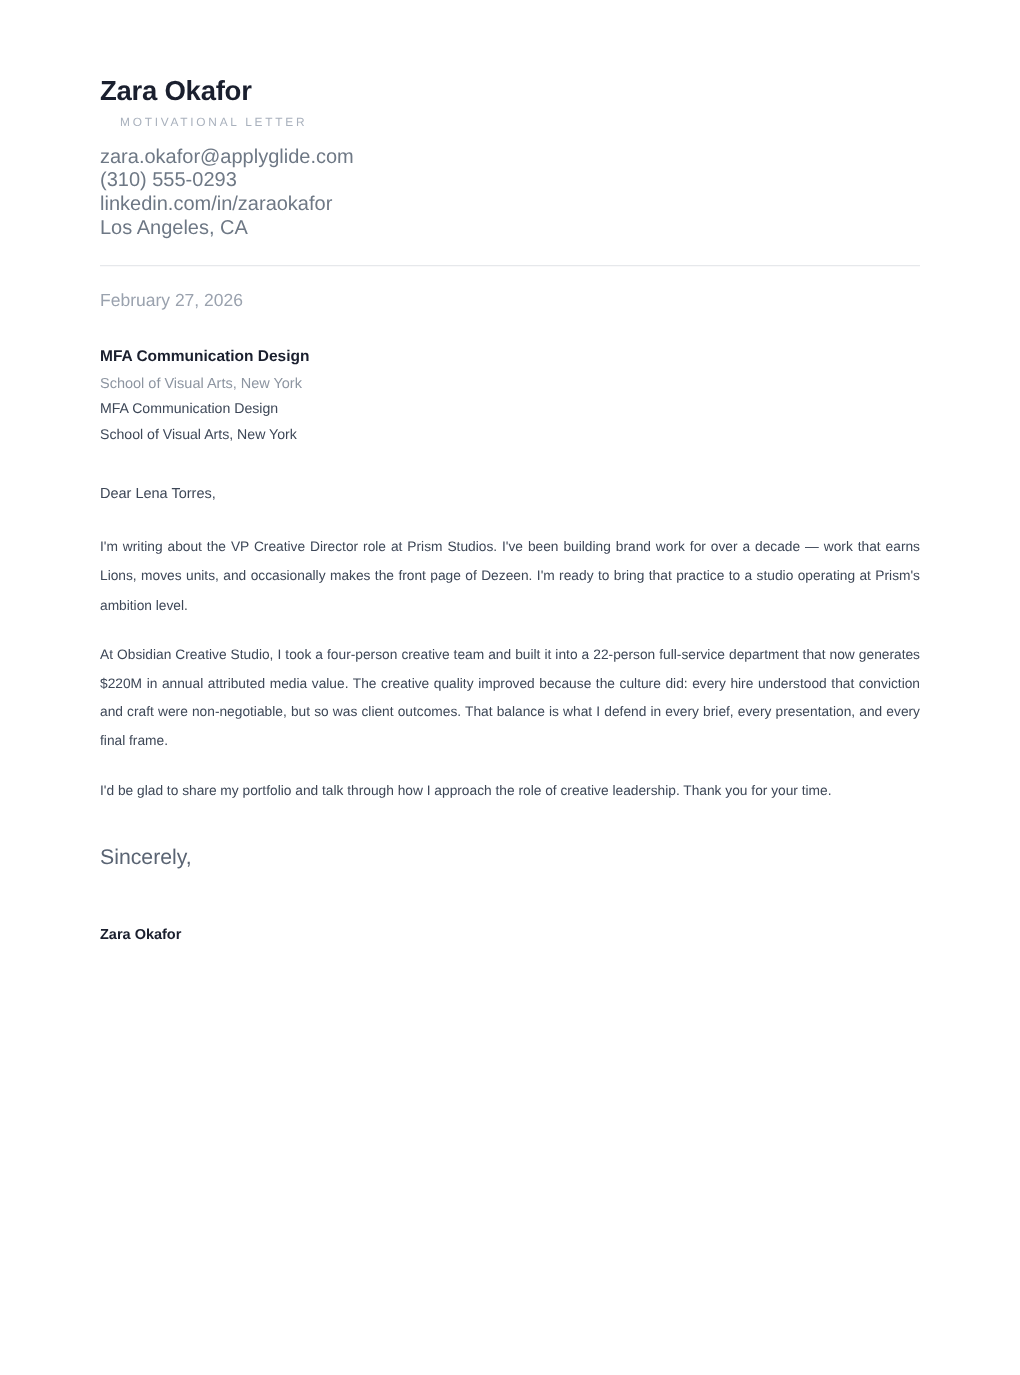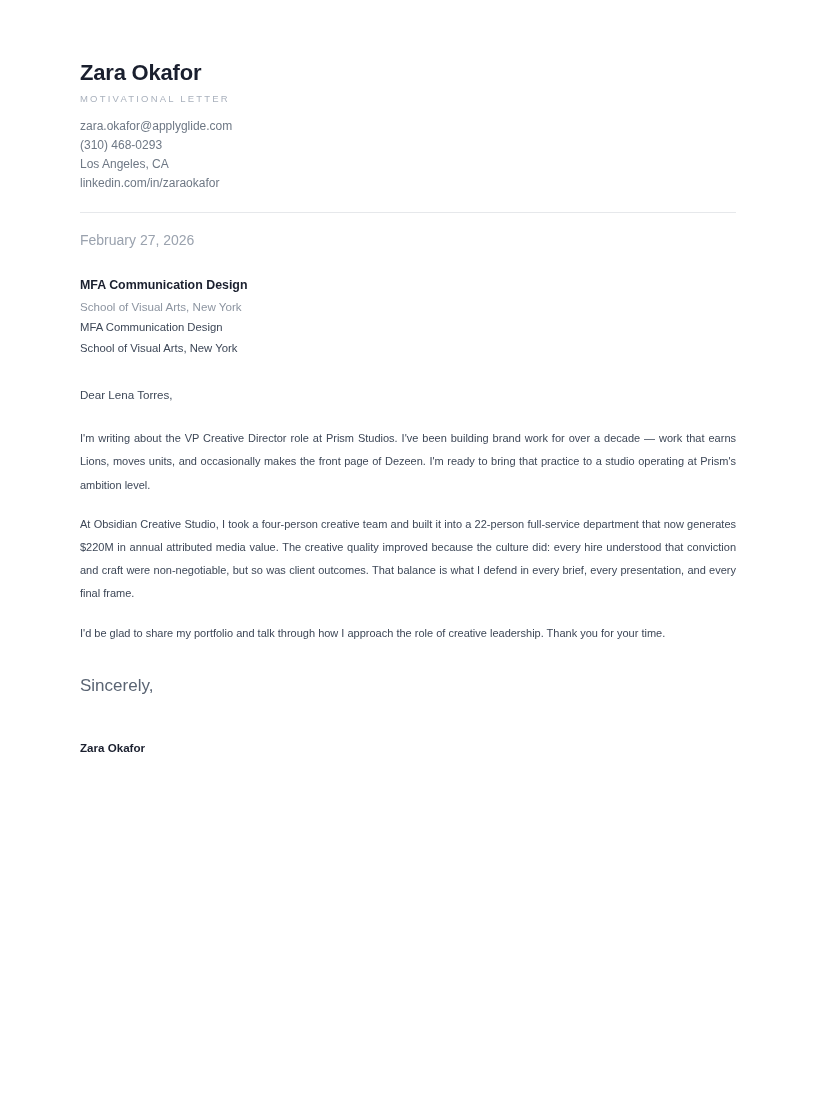--- a/index.html
+++ b/index.html
@@ -36,30 +36,30 @@
     letter-spacing: -0.2px;
     line-height: 1.18;
     margin: 0 0 7px 0;
   }
   .doc-subtitle {
     font-size: 9.5px;
     font-weight: normal;
     color: #a9b1bd;
     letter-spacing: 2.2px;
     text-transform: uppercase;
-    margin: 0 0 13px 0;
+    margin: 0 0 13px 16px;
     line-height: 1.2;
   }
   .contact-list {
     list-style: none;
     margin: 0;
     padding: 0;
   }
   .contact-list li {
-    font-size: 12px;
+    font-size: 16px;
     color: #6e7885;
     line-height: 18.8px;
   }
 
   
   .divider {
     border: 0;
     border-top: 1px solid #e6e8eb;
     margin: 19px 0 0 0;
     width: 656px;
@@ -144,23 +144,23 @@
 <body>
 
 <div class="page">
   <div class="letter">
 
     <div class="header">
       <h1 class="name-heading">Zara Okafor</h1>
       <div class="doc-subtitle">MOTIVATIONAL LETTER</div>
       <ul class="contact-list">
         <li>zara.okafor@applyglide.com</li>
-        <li>(310) 468-0293</li>
+        <li>(310) 555-0293</li>
+        <li>linkedin.com/in/zaraokafor</li>
         <li>Los Angeles, CA</li>
-        <li>linkedin.com/in/zaraokafor</li>
       </ul>
     </div>
 
     <hr class="divider">
 
     <div class="date-line">February 27, 2026</div>
 
     <div class="recipient">
       <div class="r-line r-org-primary">MFA Communication Design</div>
       <div class="r-line r-org-sub">School of Visual Arts, New York</div>

